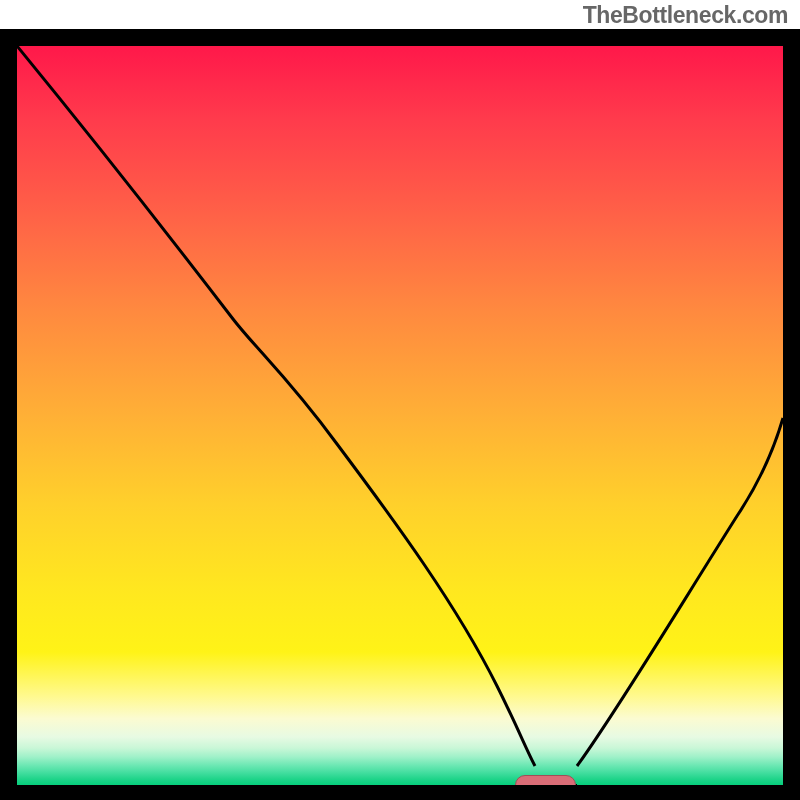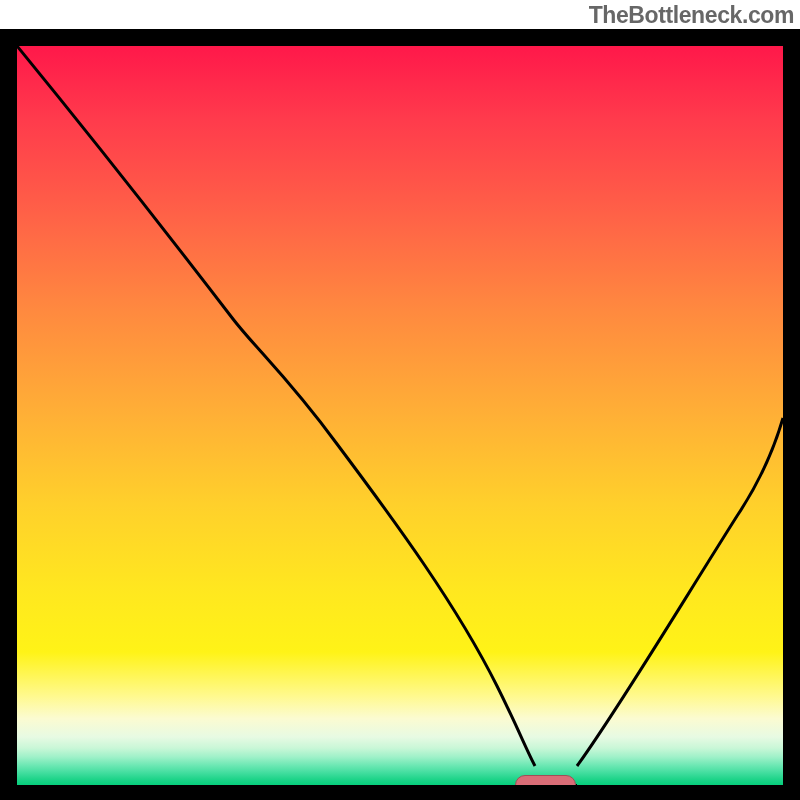--- a/index.html
+++ b/index.html
@@ -63,21 +63,21 @@
   .marker {
     position: absolute;
     background: #d96d77;
     border: 1px solid #a04e57;
     border-radius: 11px;
     box-sizing: border-box;
   }
   .watermark {
     position: absolute;
     top: 2px;
-    right: 6px;
+    right: 12px;
     font-size: 23px;
     font-weight: bold;
     color: #676767;
     letter-spacing: -0.4px;
     margin-left: 8px;
   }
 </style>
 </head>
 <body>
 

